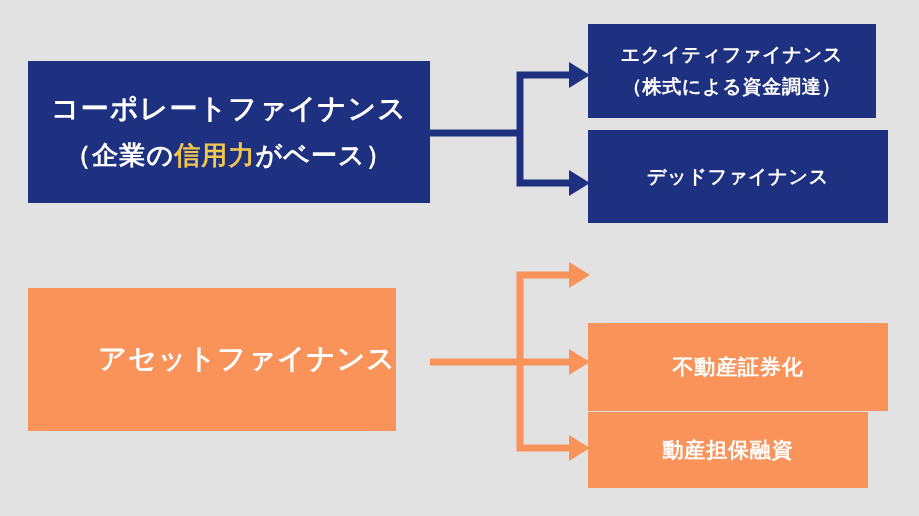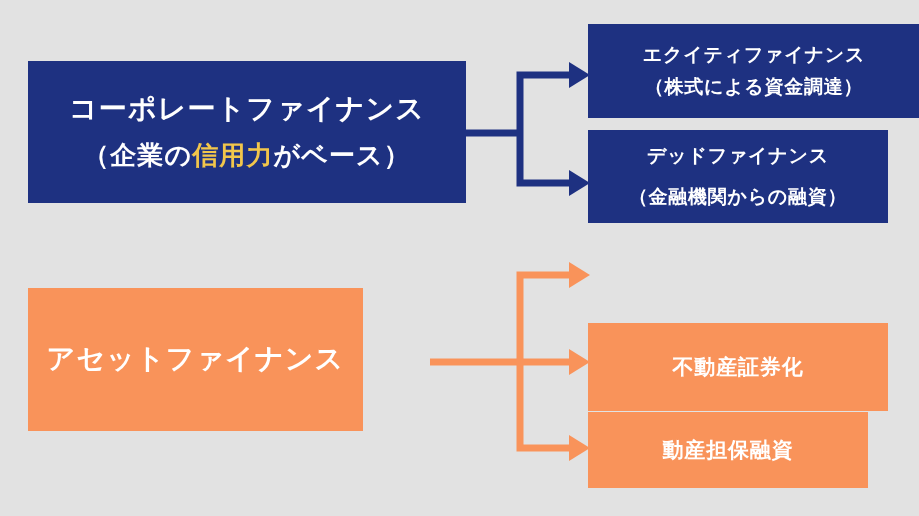--- a/index.html
+++ b/index.html
@@ -32,25 +32,25 @@
     justify-content:center;
     text-align:center;
     color:var(--text-white);
     font-weight:700;
     letter-spacing:0.04em;
     line-height:1.45;
   }
   .node.navy{background:var(--navy);}
   .node.orange{background:var(--orange);}
 
-  .node-corporate{left:28px;top:61px;width:438px;height:142px;font-size:28px;gap:8px;}
-  .node-asset{left:28px;top:288px;width:335px;height:143px;font-size:28px;gap:24px;}
+  .node-corporate{left:28px;top:61px;width:402px;height:142px;font-size:28px;gap:8px;}
+  .node-asset{left:28px;top:288px;width:368px;height:143px;font-size:28px;gap:24px;align-items:flex-end;}
   .node-corporate .line2,.node-asset .line2{font-size:26px;}
 
-  .node-equity{left:588px;top:24px;width:332px;height:94px;font-size:19px;gap:4px;}
+  .node-equity{left:588px;top:24px;width:288px;height:94px;font-size:19px;gap:4px;}
   .node-debt{left:588px;top:130px;width:300px;height:93px;font-size:19px;gap:13px;}
   .node-refi{left:588px;top:236px;width:300px;height:76px;font-size:21px;}
   .node-resec{left:588px;top:323px;width:300px;height:88px;font-size:21px;}
   .node-movable{left:588px;top:412px;width:280px;height:76px;font-size:21px;}
 
   .hl-yellow{color:var(--highlight-yellow);}
   .hl-black{color:var(--highlight-black);}
 </style>
 </head>
 <body>
@@ -80,21 +80,20 @@
     <div class="line1">アセットファイナンス</div>
   </div>
 
   <div class="node navy node-equity">
     <div class="line1">エクイティファイナンス</div>
     <div class="line2">（株式による資金調達）</div>
   </div>
 
   <div class="node navy node-debt">
     <div class="line1">デッドファイナンス</div>
-    <div class="line2">（金融機関からの融資）</div>
   </div>
 
 
   <div class="node orange node-resec">
     <div>不動産証券化</div>
   </div>
 
   <div class="node orange node-movable">
     <div>動産担保融資</div>
   </div>

